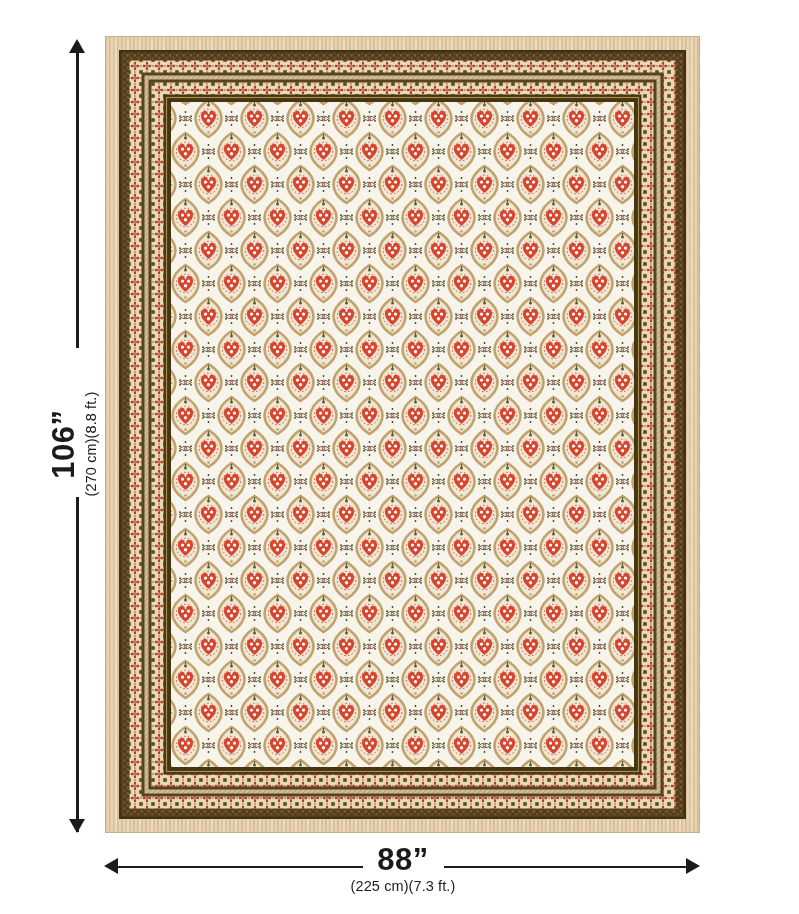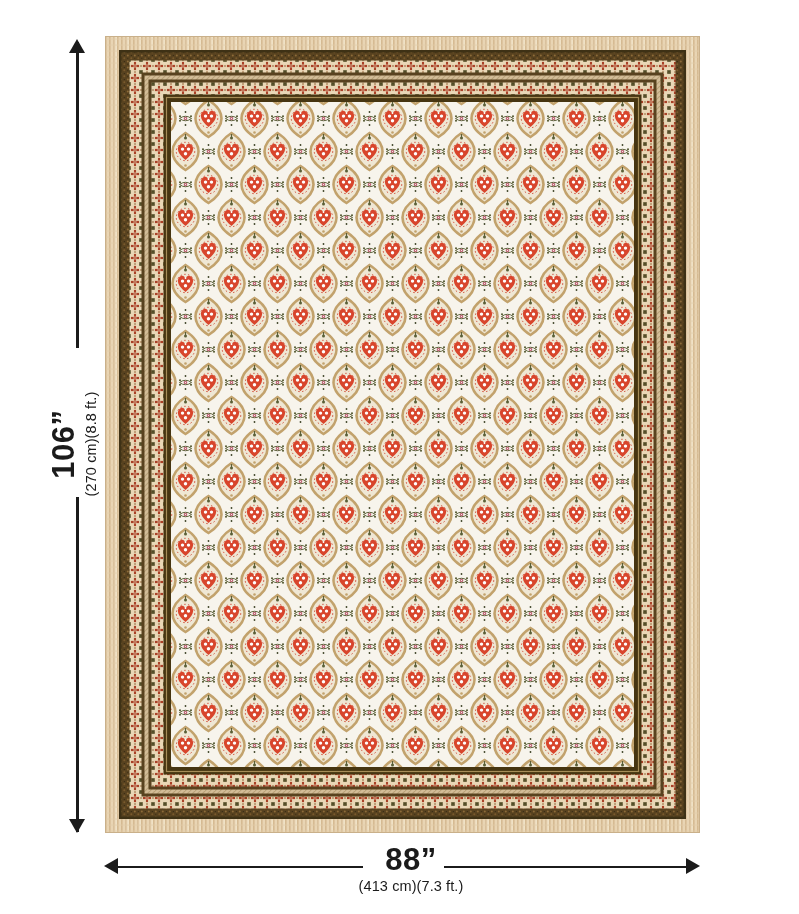--- a/index.html
+++ b/index.html
@@ -28,21 +28,21 @@
   
   .dim-big{font-size:31px;font-weight:700;letter-spacing:.5px;line-height:1.05;white-space:nowrap;}
   .dim-small{font-size:14.5px;font-weight:500;letter-spacing:.1px;line-height:1.1;white-space:nowrap;}
   .v-label{
     position:absolute;left:74px;top:444px;
     transform:translate(-50%,-50%) rotate(-90deg);
     display:flex;flex-direction:column;align-items:center;gap:3px;text-align:center;
   }
   .h-label{
     position:absolute;left:403px;top:844px;transform:translateX(-50%);
-    display:flex;flex-direction:column;align-items:center;gap:2px;text-align:center;margin-left:8px;
+    display:flex;flex-direction:column;align-items:center;gap:2px;text-align:center;
   }
 </style>
 </head>
 <body>
 
 <div class="stage">
 
   <svg class="textile" viewBox="0 0 595 797" xmlns="http://www.w3.org/2000/svg">
     <defs>
       <pattern id="fringe" width="12" height="6" patternUnits="userSpaceOnUse">
@@ -154,16 +154,16 @@
     <div class="dim-big">106”</div>
     <div class="dim-small">(270 cm)(8.8 ft.)</div>
   </div>
 
   <div class="seg hseg hseg-left"></div>
   <div class="seg hseg hseg-right"></div>
   <div class="tri tri-left"></div>
   <div class="tri tri-right"></div>
   <div class="h-label">
     <div class="dim-big">88”</div>
-    <div class="dim-small">(413 cm)(7.3 ft.)</div>
+    <div class="dim-small">(225 cm)(7.3 ft.)</div>
   </div>
 
 </div>
 
 </body></html>

